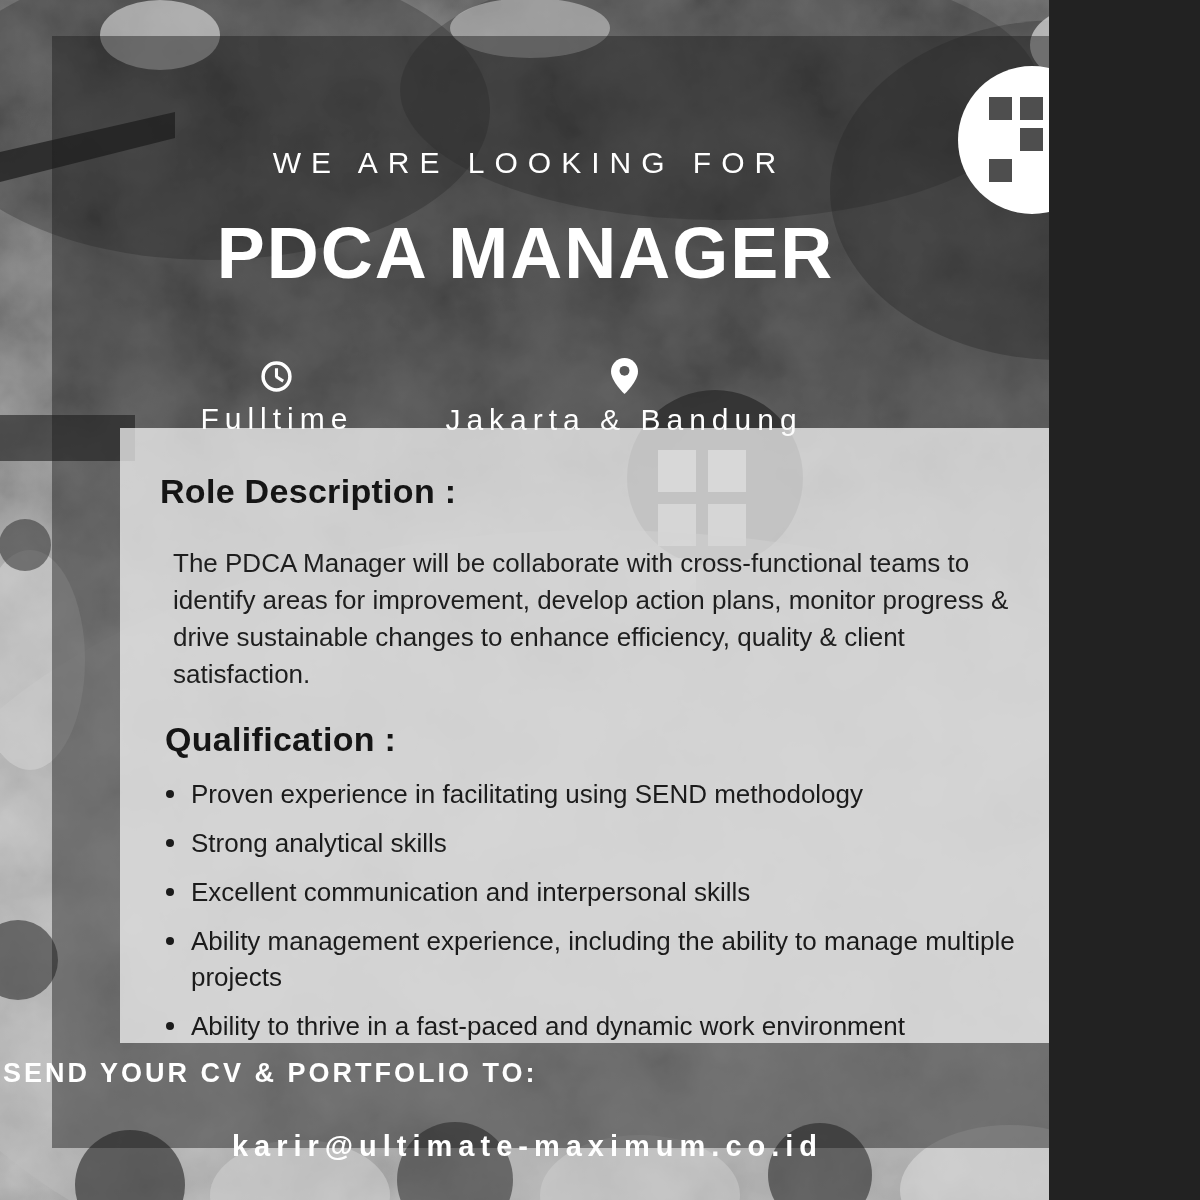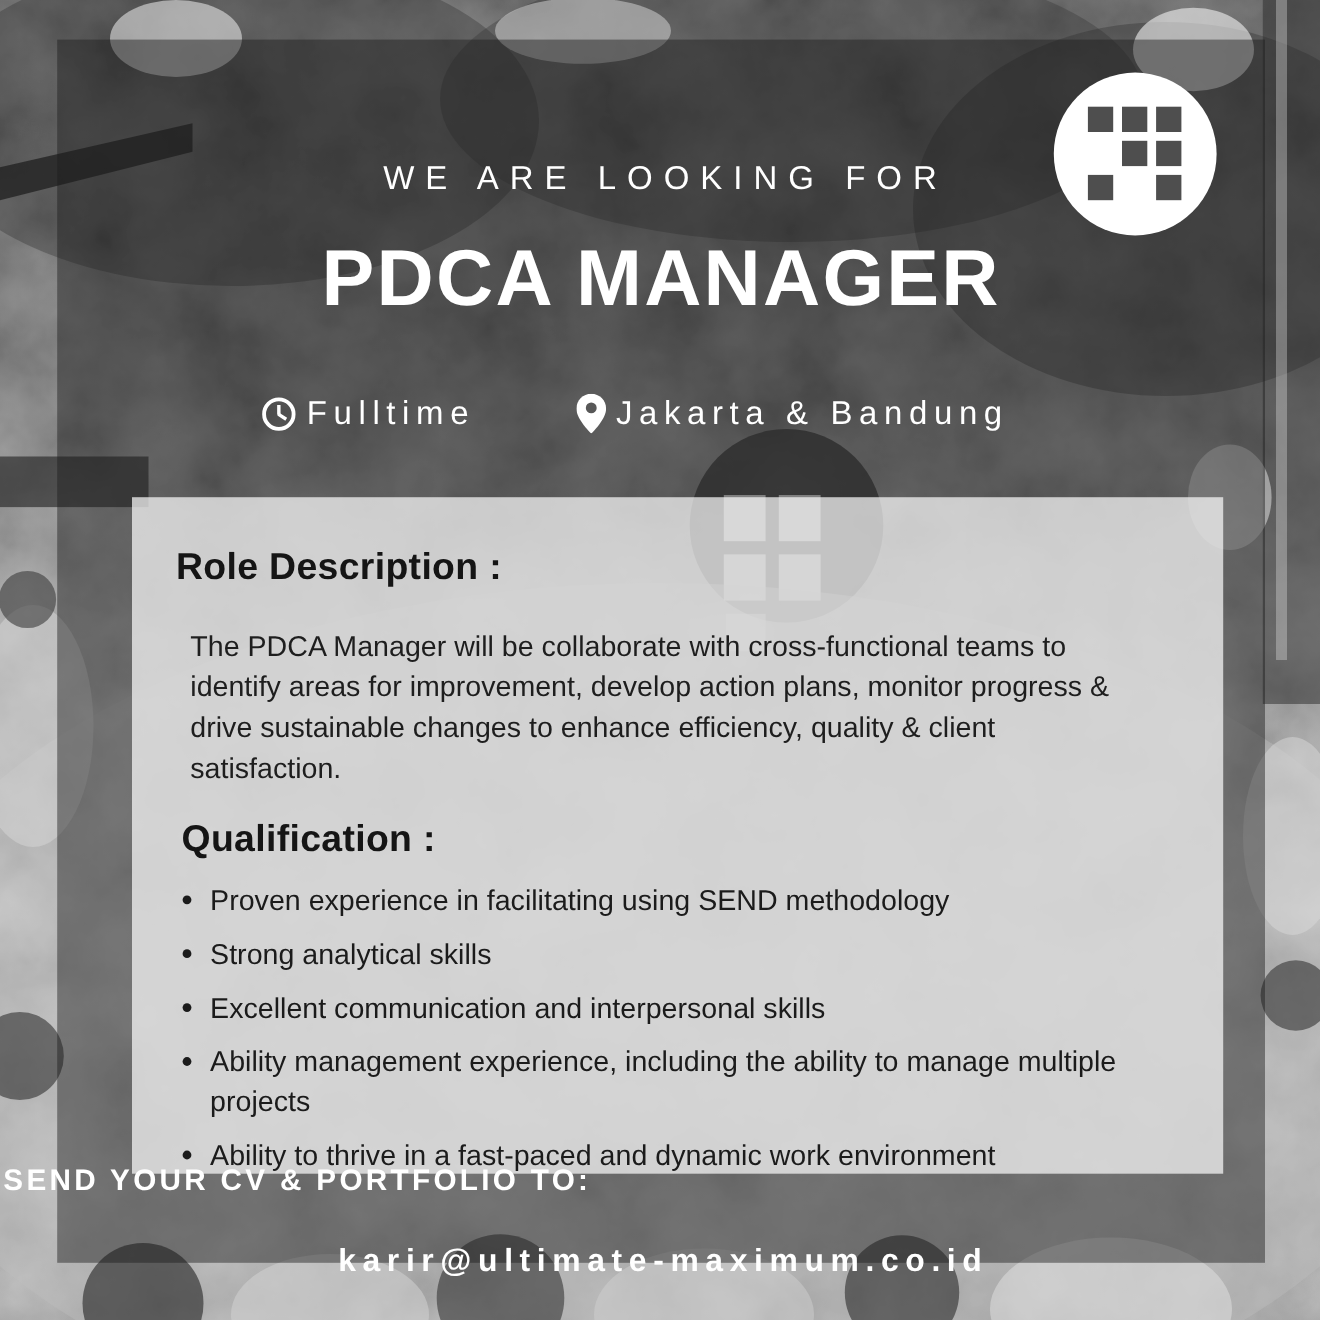--- a/index.html
+++ b/index.html
@@ -1,37 +1,37 @@
 <!DOCTYPE html>
 <html><head>
 <meta charset="utf-8">
 <style>
   html,body{margin:0;padding:0;background:#222;}
-  .canvas{position:relative;width:1200px;height:1200px;overflow:hidden;
+  .canvas{position:relative;width:1049px;height:1200px;overflow:hidden;
           font-family:"Liberation Sans", sans-serif;background:#8f8f8f;}
   .photo{position:absolute;left:0;top:0;width:1200px;height:1200px;display:block;}
   .overlay{position:absolute;left:52px;top:36px;width:1098px;height:1112px;
            background:rgba(28,28,28,0.46);}
   .eyebrow{position:absolute;left:0;right:0;top:146px;text-align:center;color:#ffffff;
            font-size:30px;font-weight:400;letter-spacing:10px;text-indent:10px;}
   .title{position:absolute;left:0;right:0;top:212px;margin:0;text-align:center;color:#ffffff;
          font-size:72px;font-weight:800;letter-spacing:2px;text-indent:2px;}
   .logo{position:absolute;left:958px;top:66px;width:148px;height:148px;border-radius:50%;
         background:#ffffff;}
   .logo-grid{position:absolute;left:31px;top:31px;width:85px;height:85px;
              display:grid;grid-template-columns:repeat(3,23px);grid-template-rows:repeat(3,23px);
              gap:8px;}
   .logo-grid .cell{width:23px;height:23px;}
   .logo-grid .hole{background:#4e4e4e;}
   .meta{position:absolute;left:0;right:0;top:358px;display:flex;justify-content:center;
         align-items:center;gap:92px;padding-right:46px;color:#ffffff;}
-  .meta-item{display:flex;align-items:center;gap:9px;}
+  .meta-item{display:flex;align-items:center;gap:9px;flex-direction:column;}
   .meta-item .label{font-size:30px;font-weight:400;letter-spacing:6px;white-space:nowrap;}
   .meta-item svg{display:block;}
-  .panel{position:absolute;left:120px;top:452px;width:960px;height:615px;
+  .panel{position:absolute;left:120px;top:428px;width:960px;height:615px;
          background:rgba(250,250,250,0.72);padding-left:32px;}
   .panel h2{position:absolute;margin:0;color:#151515;font-size:34px;font-weight:700;
             letter-spacing:0.3px;}
   .h-role{left:40px;top:44px;}
   .h-qual{left:45px;top:292px;}
   .role-body{position:absolute;left:36px;top:100px;width:862px;margin:17px;color:#1e1e1e;
              font-size:26px;line-height:37px;font-weight:400;}
   .qual-list{position:absolute;left:40px;top:348px;width:872px;margin:0;padding:0;
              list-style:none;color:#1b1b1b;}
   .qual-list li{display:flex;align-items:flex-start;font-size:26px;line-height:36px;

